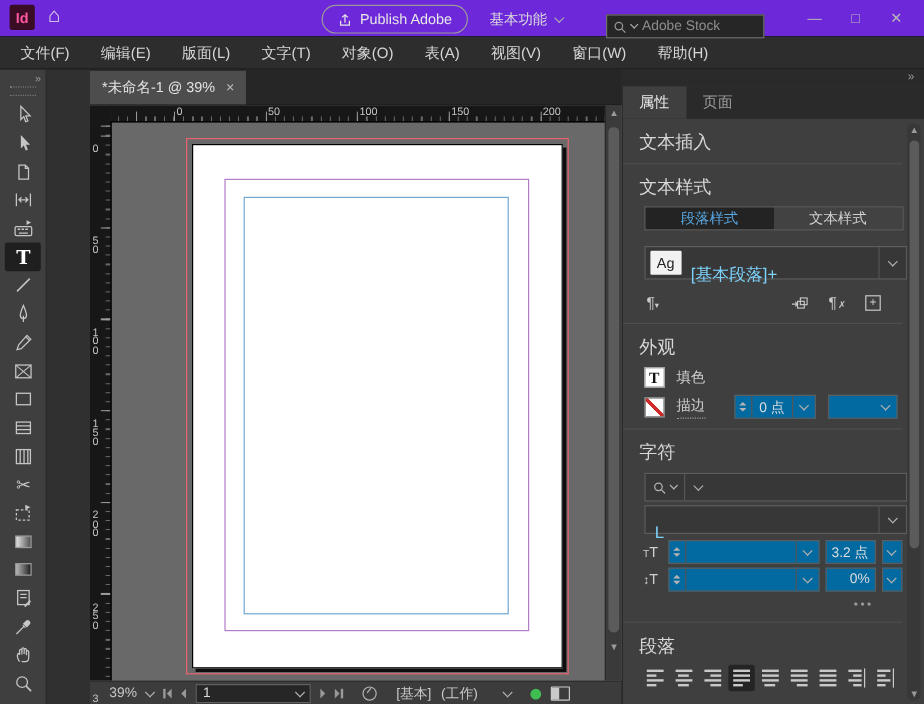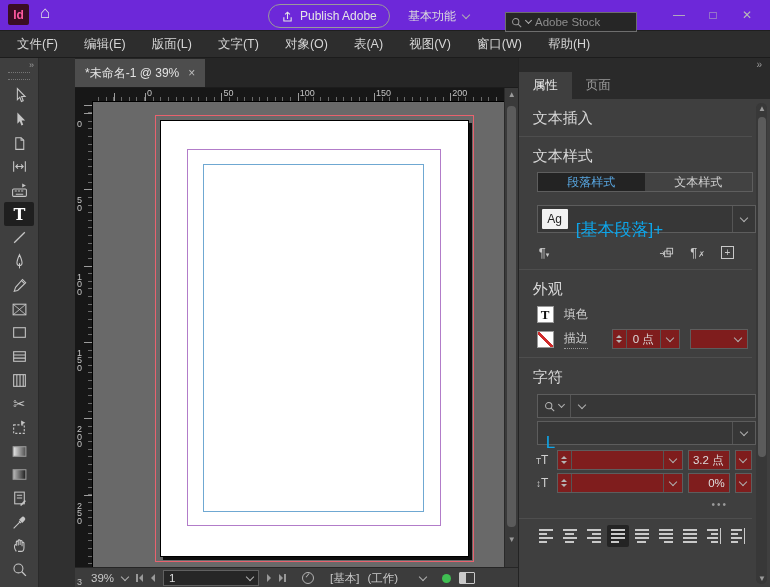--- a/index.html
+++ b/index.html
@@ -82,36 +82,36 @@
   .pb-inner{position:absolute;left:0;top:0;right:18px;bottom:0;}
   .sec-label{margin:10px 0 0 14px;color:#d8d8d8;font-size:15px;}
   .divider{height:1px;background:#4e4e4e;margin-top:8px;}
   .subtabs{display:flex;margin:6px 0 0 18px;width:216px;height:20px;border:1px solid #5e5e5e;box-sizing:border-box;}
   .subtab{flex:1;display:flex;align-items:center;justify-content:center;font-size:12px;background:#424242;color:#d0d0d0;}
   .subtab.active{background:#232323;color:#58a6e0;}
   .dd{position:relative;margin:13px 0 0 18px;width:219px;height:28px;background:#373737;border:1px solid #5d5d5d;
       box-sizing:border-box;display:flex;align-items:center;}
   .dd .ag{width:26px;height:20px;background:#f2f2f2;color:#222;font-size:12px;display:flex;align-items:center;
           justify-content:center;margin:0 8px 0 4px;border-radius:1px;}
-  .dd .ddtext{flex:1;color:#0ea5e9;font-size:17px;margin-top:20px;}
+  .dd .ddtext{flex:1;color:#7dd3fc;font-size:14px;margin-top:20px;}
   .dd .ddchev{width:22px;height:100%;display:flex;align-items:center;justify-content:center;border-left:1px solid #555;}
   .iconrow{display:flex;align-items:center;margin:10px 18px 0 20px;height:18px;color:#c9c9c9;}
   .iconrow .sp{flex:1;}
   .pmark{font-size:13px;color:#c9c9c9;}
   .tinyx{font-size:8px;margin-left:1px;color:#c9c9c9;}
   .plusbox{width:11px;height:11px;border:1px solid #c9c9c9;display:flex;align-items:center;justify-content:center;
            font-size:10px;color:#c9c9c9;line-height:9px;}
   .approw{display:flex;align-items:center;margin:7px 0 0 18px;gap:10px;}
   .swatch{width:17px;height:17px;background:#fff;border:1px solid #999;box-sizing:border-box;
           display:flex;align-items:center;justify-content:center;}
   .swatch.none{background:linear-gradient(45deg,#fff 42%,#cf2b2b 42%,#cf2b2b 56%,#fff 56%);}
   .swatch .t{color:#111;font-family:"Liberation Serif","DejaVu Serif",serif;font-weight:bold;font-size:13px;}
   .lbl{color:#cfcfcf;font-size:12px;}
   .lbl.u{border-bottom:1px dotted #9a9a9a;padding-bottom:1px;}
-  .stepbox{height:20px;background:#7f1d1d;border:1px solid #5d5d5d;display:flex;align-items:center;box-sizing:border-box;}
+  .stepbox{height:20px;background:#0369a1;border:1px solid #5d5d5d;display:flex;align-items:center;box-sizing:border-box;}
   .stepper{width:13px;height:100%;border-right:1px solid #555;display:flex;flex-direction:column;align-items:center;justify-content:center;gap:2px;}
   .tu{width:0;height:0;border:3px solid transparent;border-bottom-color:#b5b5b5;border-top-width:0;}
   .td{width:0;height:0;border:3px solid transparent;border-top-color:#b5b5b5;border-bottom-width:0;}
   .fieldtext{padding:0 6px;color:#dedede;font-size:11.5px;}
   .chevcell{width:18px;height:100%;display:flex;align-items:center;justify-content:center;border-left:1px solid #555;}
   .charrow{display:flex;align-items:center;margin-left:14px;gap:5px;}
   .char-ico{width:20px;color:#cfcfcf;font-size:12px;display:flex;align-items:baseline;justify-content:center;}
   .char-ico .sm{font-size:8.5px;}
   .morerow{display:flex;justify-content:flex-end;margin:6px 24px 0 0;color:#9a9a9a;font-size:10px;letter-spacing:2px;}
   .alignrow{display:flex;align-items:center;gap:2px;margin:6px 0 0 16px;}
@@ -511,20 +511,21 @@
             </span>
             <span class="stepbox" style="width:44px;justify-content:flex-end;">
               <span class="fieldtext" style="padding:0 4px;">0%</span>
             </span>
             <span class="stepbox" style="width:18px;justify-content:center;">
                 <span class="chev"></span>
               </span>
           </div>
           <div class="morerow">•••</div>
           <div class="divider"></div>
+          <div class="sec-label">段落</div>
           <div class="alignrow" id="alignrow">
               <div class="albtn">
                 <div class="ai" style="align-items: flex-start;">
                   <i style="width: 100%;"></i>
                   <i style="width: 62%;"></i>
                   <i style="width: 100%;"></i>
                   <i style="width: 62%;"></i>
                 </div>
               </div>
               <div class="albtn">

